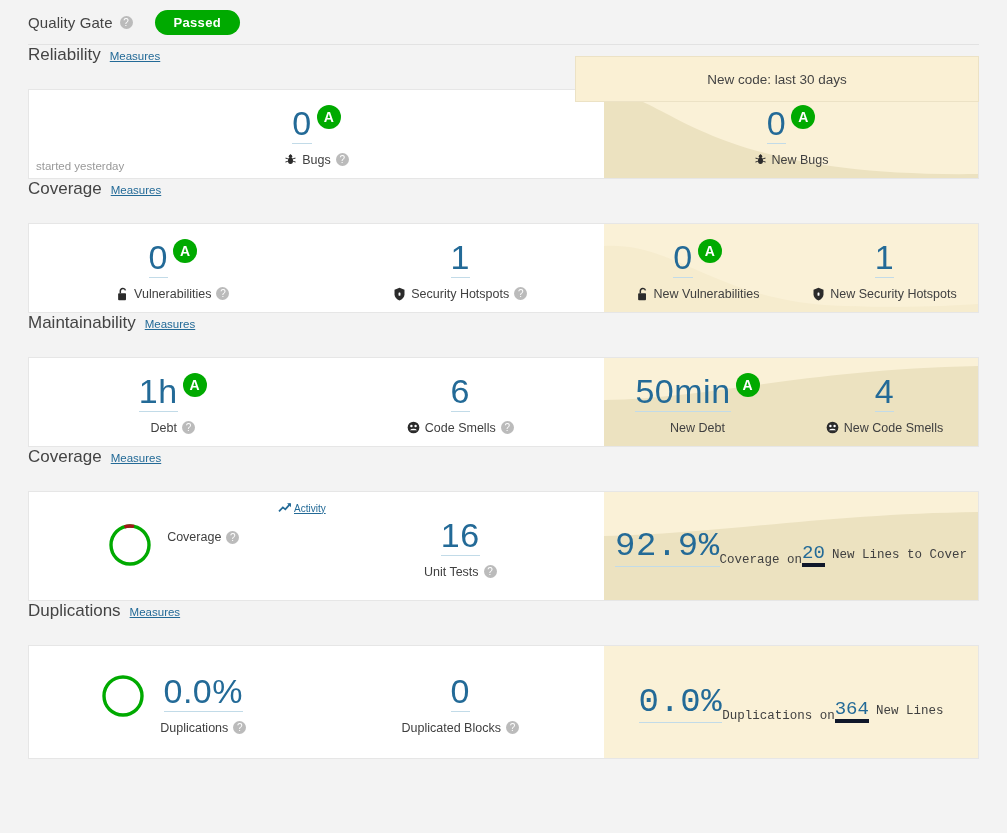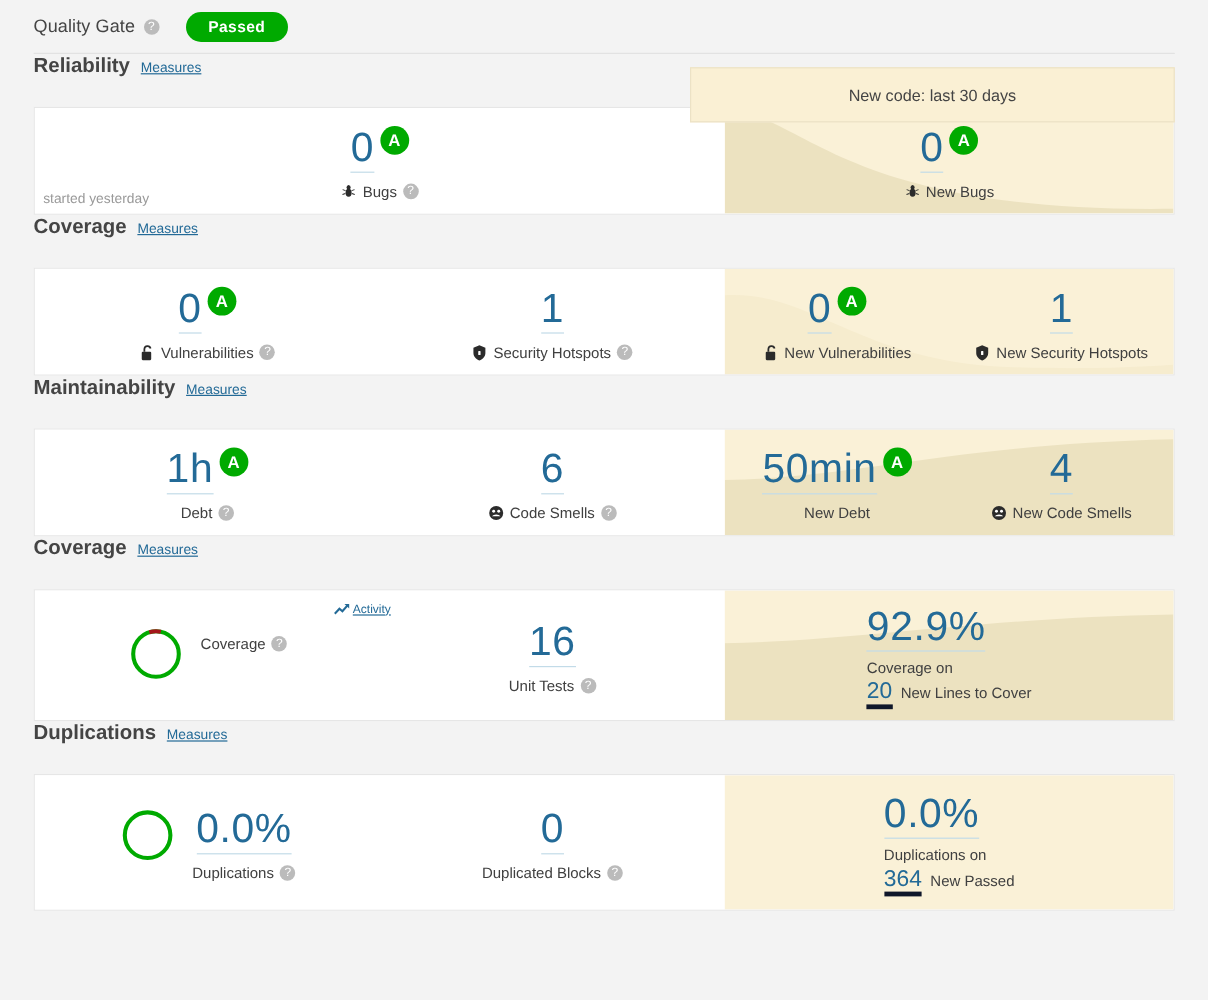--- a/index.html
+++ b/index.html
@@ -35,21 +35,21 @@
   .divider {
     height: 1px; background: #e2e2e2; margin: 0 28px 0 28px;
   }
 
   
   .section { position: relative; }
   .sec-head {
     display: flex; align-items: baseline;
     padding-left: 28px; height: 44px;
   }
-  .sec-title { font-size: 17px; color: #444; font-weight: bold; }
+  .sec-title { font-size: 17px; color: #444; font-weight: normal; }
   .sec-link {
     margin-left: 9px; font-size: 11.5px; color: #236a97;
     text-decoration: underline; cursor: pointer;
   }
 
   .card {
     position: relative;
     margin: 0 28px 0 28px;
     border: 1px solid #e6e6e6;
     background: #fff;
@@ -113,21 +113,21 @@
   }
 
   
   .activity {
     position: absolute; left: 249px; top: 10px;
     display: flex; align-items: center; gap: 2px;
     font-size: 10px; color: #236a97;
     text-decoration: underline; cursor: pointer; z-index: 4;
   }
   .donut { margin-right: 13px; }
-  .two-line { display: flex; flex-direction: column; align-items: flex-start; }
+  .two-line { display: flex; flex-direction: row; align-items: flex-end; font-family: Liberation Mono, monospace; }
   .sub-line {
     margin-top: 7px; font-size: 12.5px; color: #404040;
   }
   .sub-line2 {
     margin-top: 3px; font-size: 12.5px; color: #404040;
     display: flex; align-items: baseline; gap: 7px;
   }
   .mini-val {
     font-size: 19px; color: #236a97; font-weight: 300;
     border-bottom: 4px solid #0f172a; line-height: 20px; cursor: pointer;
@@ -495,21 +495,21 @@
         </div>
       </div>
       <div class="side-new" style="background:#faf1d7;">
         <div class="cells">
           <div class="cell">
             <div class="two-line">
               <span class="value">0.0%</span>
               <span class="sub-line">Duplications on</span>
               <span class="sub-line2">
                 <span class="mini-val">364</span>
-                <span>New Passed</span>
+                <span>New Lines</span>
               </span>
             </div>
           </div>
         </div>
       </div>
     </div>
   </div>
 
 </div>
 

